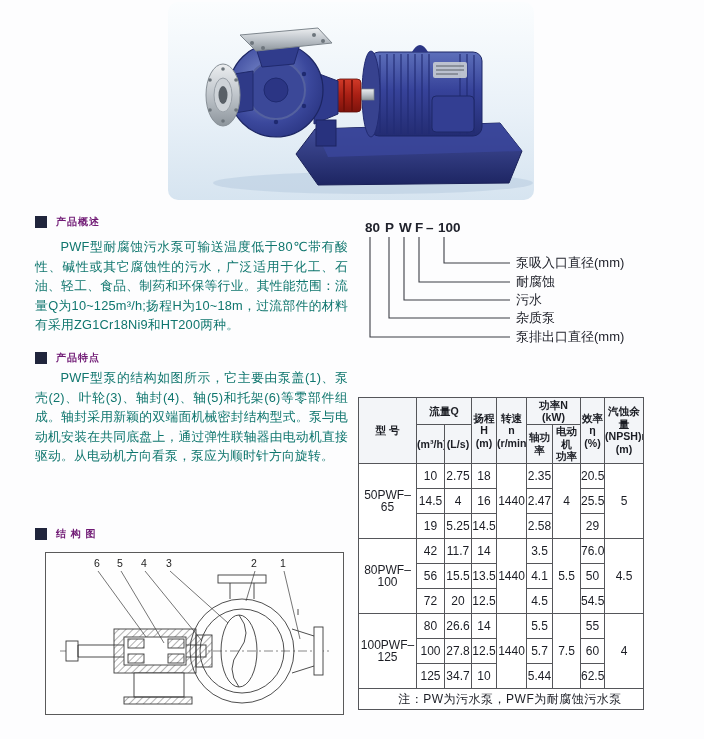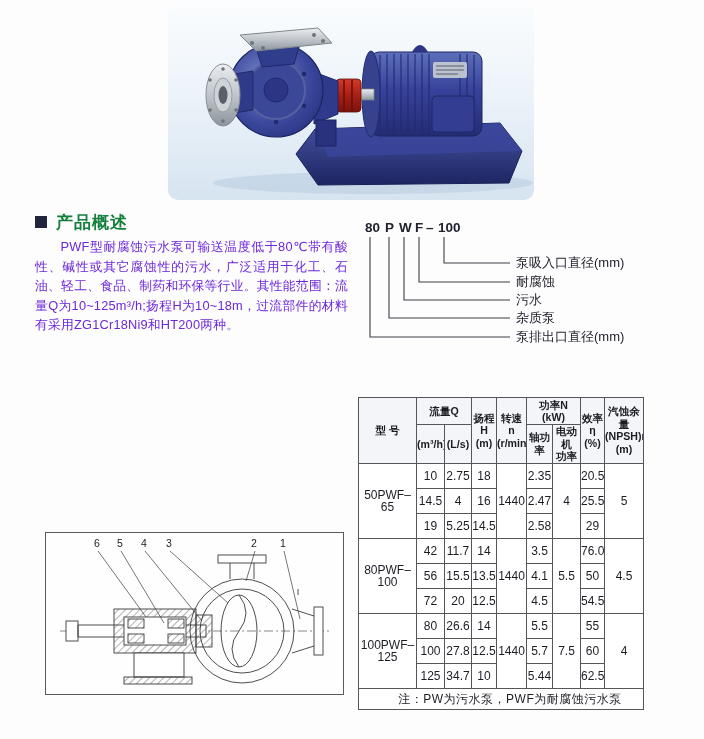--- a/index.html
+++ b/index.html
@@ -9,24 +9,24 @@
     background:#fdfdfe; font-family:"Liberation Sans","DejaVu Sans",sans-serif;
     color:#1c1e26;
   }
   .col { position:absolute; top:0; }
   .left-col  { left:35px;  width:313px; }
   .right-col { left:358px; width:338px; }
   .section { position:absolute; left:0; width:100%; }
 
   .sec-head { display:flex; align-items:center; gap:9px; height:20px; }
   .sec-square { width:12px; height:12px; background:#20253c; flex:0 0 auto; }
-  .sec-title { font-size:17px; font-weight:bold; color:#15803d; letter-spacing:1px; }
+  .sec-title { font-size:10px; font-weight:bold; color:#701a75; letter-spacing:1px; }
 
   .para {
-    margin-top:5px; font-size:12.8px; line-height:19.5px; color:#6d28d9;
+    margin-top:5px; font-size:12.8px; line-height:19.5px; color:#0f766e;
     text-align:justify; text-indent:2em; letter-spacing:0.2px;
   }
 
   
   .photo-wrap { position:absolute; left:168px; top:2px; width:366px; height:198px; }
 
   
   .diagram-box {
     margin-top:8px; margin-left:10px; width:299px; height:163px;
     border:1.2px solid #5a5a5a; background:#fefefe;
@@ -175,23 +175,32 @@
 
   <div class="section" style="top:212px;">
     <div class="sec-head">
       <span class="sec-square"></span>
       <span class="sec-title">产品概述</span>
     </div>
     <p class="para">PWF型耐腐蚀污水泵可输送温度低于80℃带有酸性、碱性或其它腐蚀性的污水，广泛适用于化工、石油、轻工、食品、制药和环保等行业。其性能范围：流量Q为10~125m³/h;扬程H为10~18m，过流部件的材料有采用ZG1Cr18Ni9和HT200两种。</p>
   </div>
 
   <div class="section" style="top:348px;">
+    <div class="sec-head">
+      <span class="sec-square"></span>
+      <span class="sec-title">产品特点</span>
+    </div>
+    <p class="para" style="margin-top:0;">PWF型泵的结构如图所示，它主要由泵盖(1)、泵壳(2)、叶轮(3)、轴封(4)、轴(5)和托架(6)等零部件组成。轴封采用新颖的双端面机械密封结构型式。泵与电动机安装在共同底盘上，通过弹性联轴器由电动机直接驱动。从电动机方向看泵，泵应为顺时针方向旋转。</p>
   </div>
 
   <div class="section" style="top:524px;">
+    <div class="sec-head">
+      <span class="sec-square"></span>
+      <span class="sec-title">结 构 图</span>
+    </div>
     <div class="diagram-box">
       <svg width="296" height="160" viewBox="0 0 296 160">
         <defs>
           <pattern id="hatch" width="5" height="5" patternUnits="userSpaceOnUse" patternTransform="rotate(45)">
             <line x1="0" y1="0" x2="0" y2="5" stroke="#555" stroke-width="0.9"></line>
           </pattern>
         </defs>
         <g stroke="#3a3a3a" fill="none" stroke-width="0.9">
 
           <line x1="14" y1="98" x2="284" y2="98" stroke-dasharray="9 3 2 3" stroke-width="0.6"></line>

